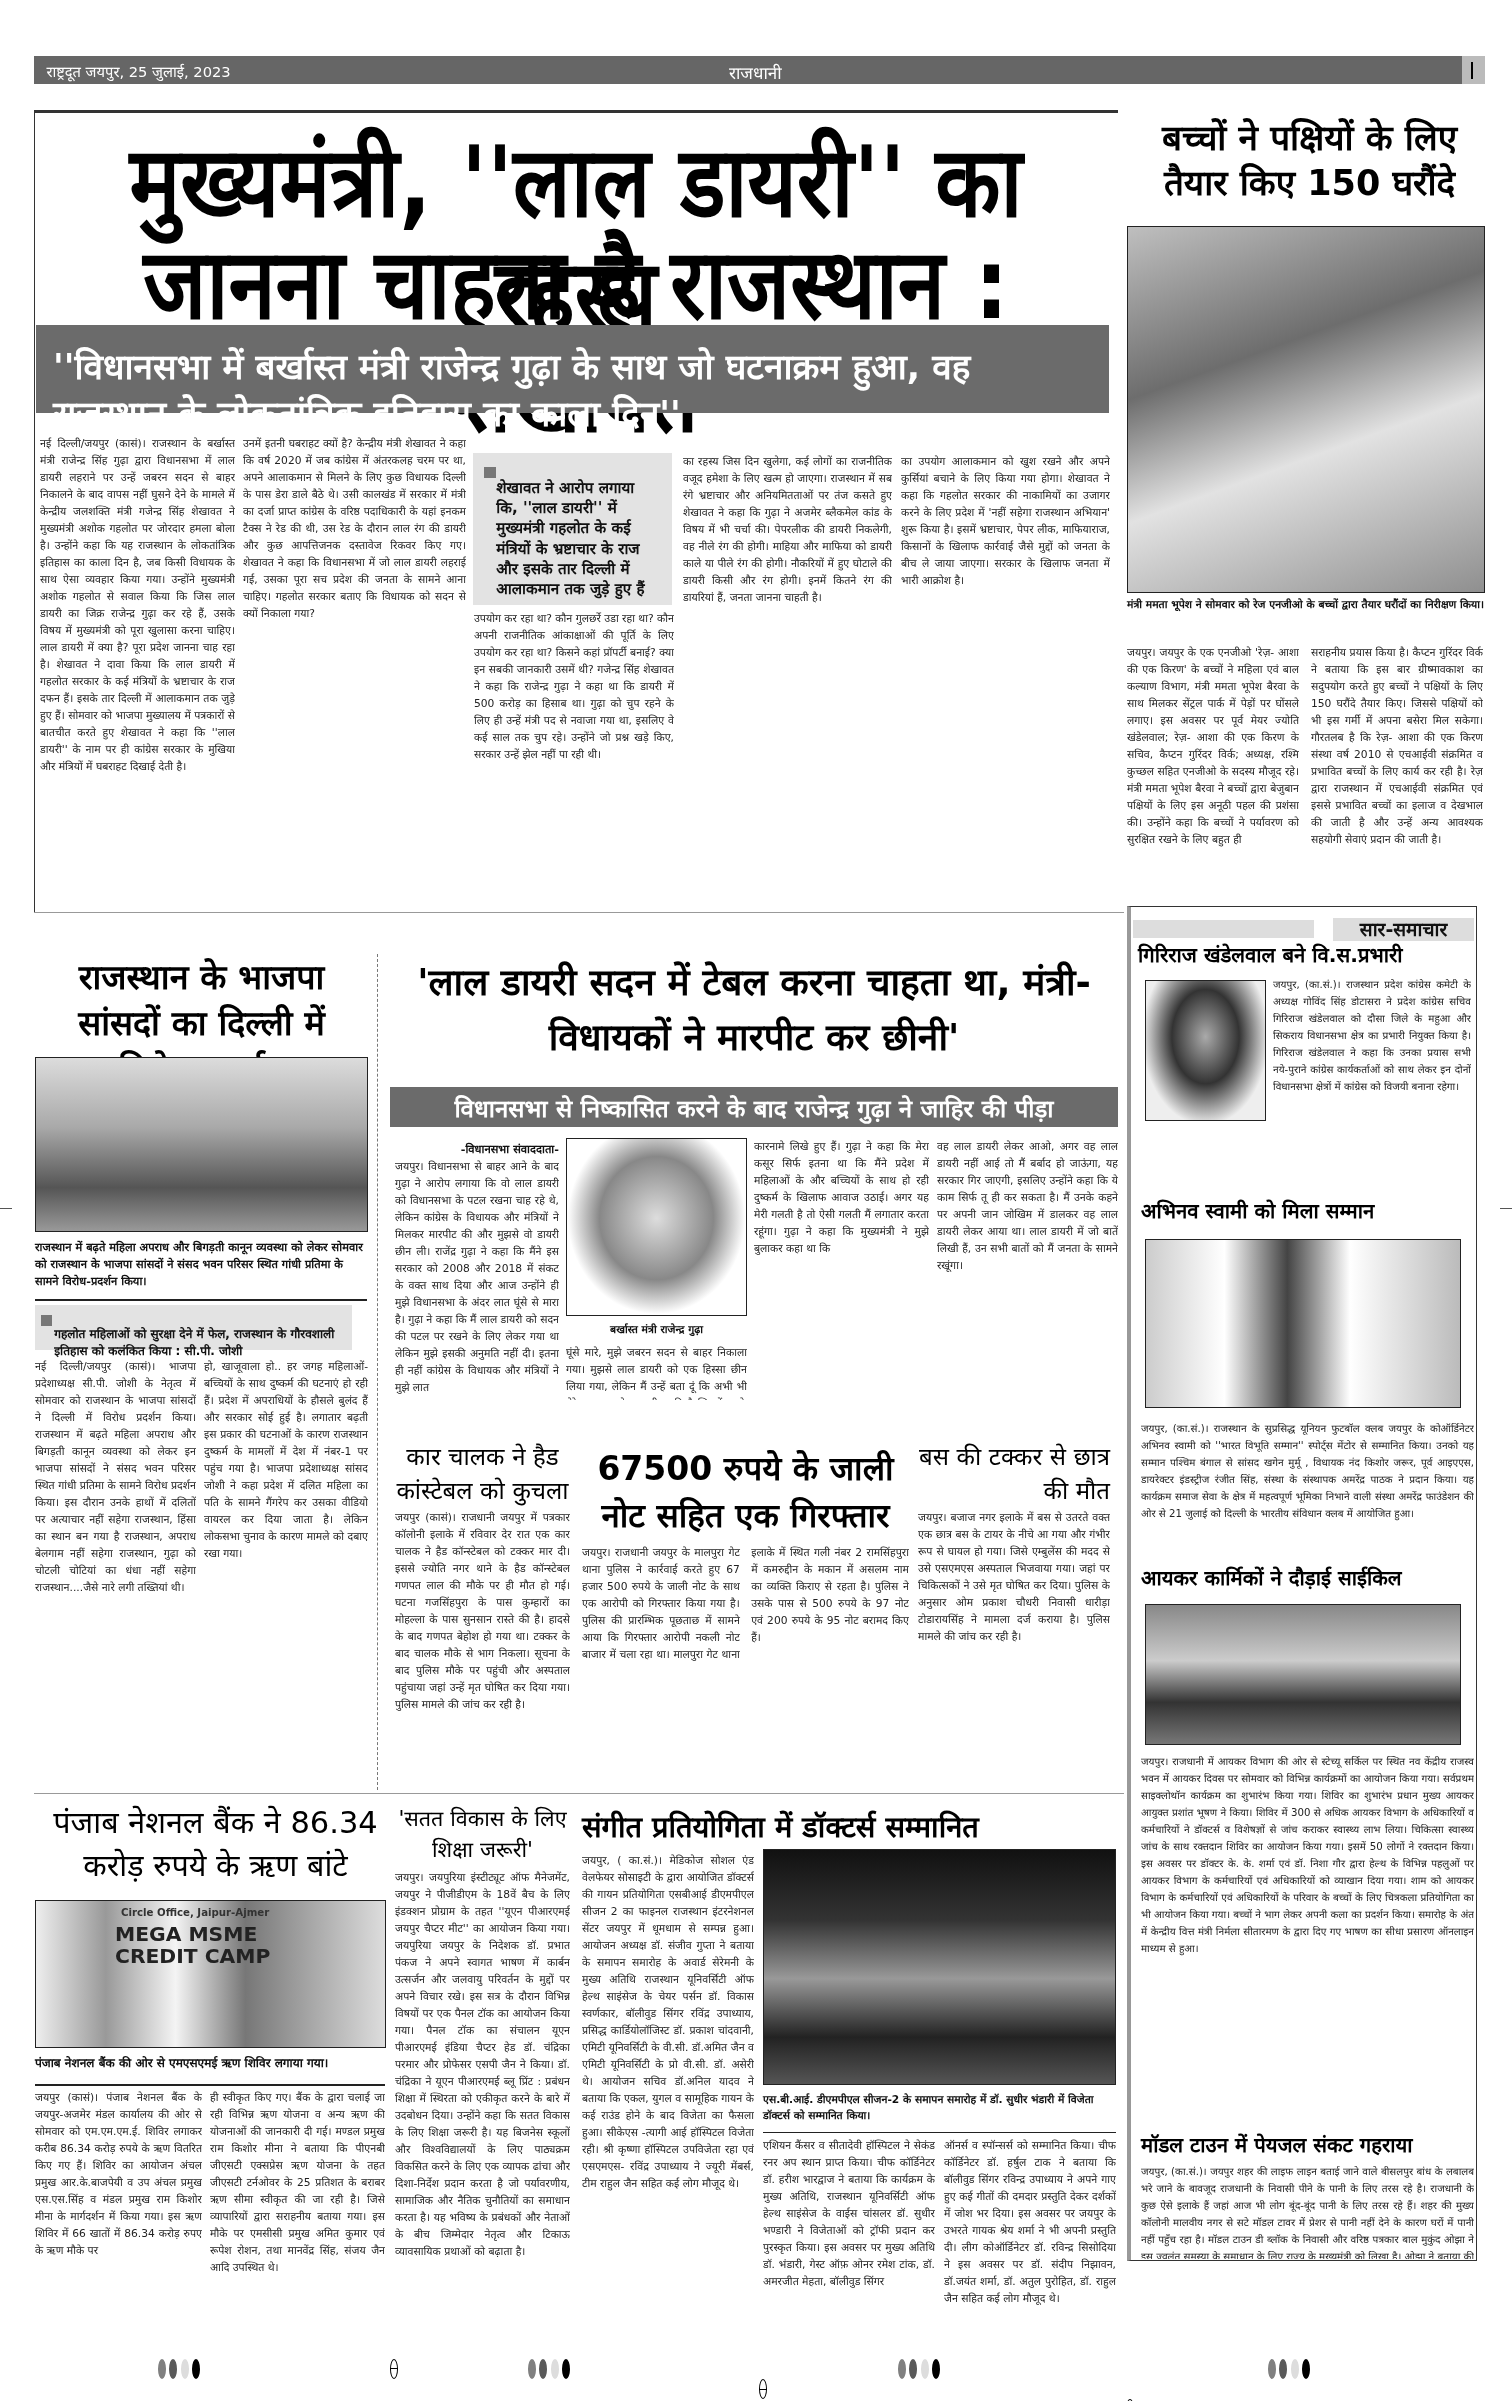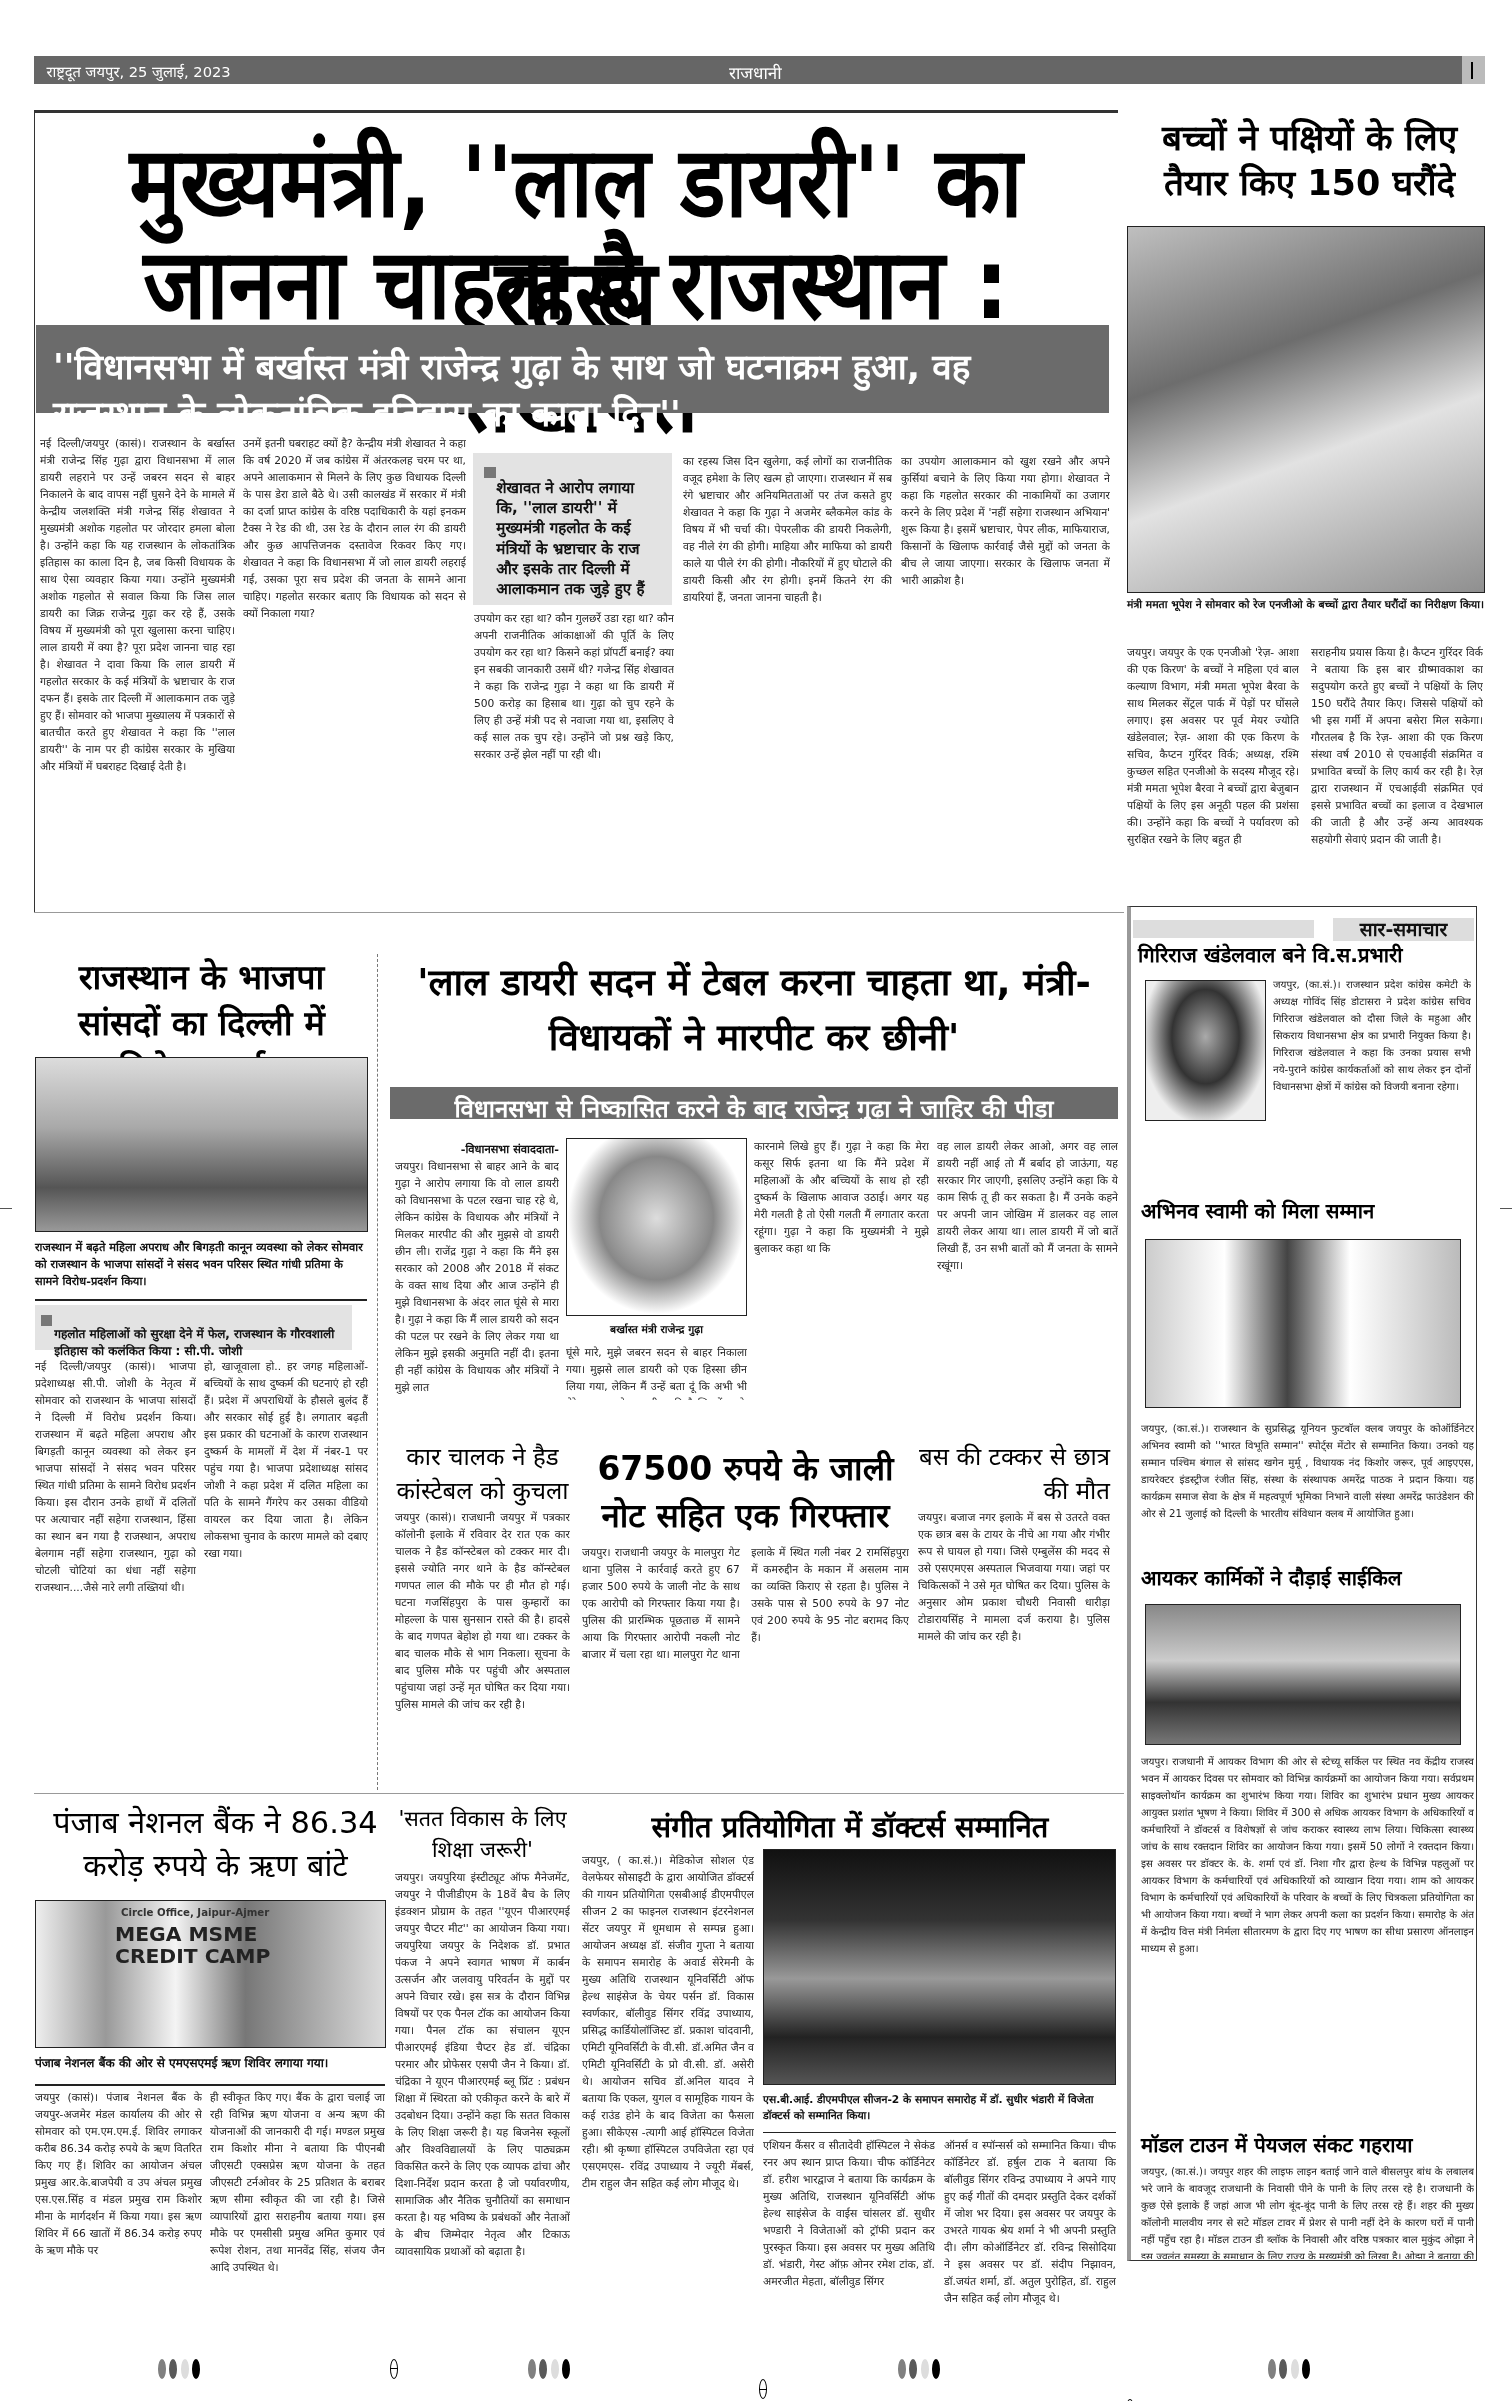--- a/index.html
+++ b/index.html
@@ -70,21 +70,21 @@
 <div class="abs pull" style="left:35px;top:1305px;width:317px;height:45px;padding:4.5px 5.6px">
   <span class="sq"></span>
   <div style="display:inline-block;width:294px;margin-left:13.6px;font-size:12px;line-height:17px;font-weight:bold;vertical-align:top">गहलोत महिलाओं को सुरक्षा देने में फेल, राजस्थान के गौरवशाली इतिहास को कलंकित किया : सी.पी. जोशी</div>
 </div>
 <div class="col body" style="left:35px;top:1358px;width:161px;height:435px">नई दिल्ली/जयपुर (कासं)। भाजपा प्रदेशाध्यक्ष सी.पी. जोशी के नेतृत्व में सोमवार को राजस्थान के भाजपा सांसदों ने दिल्ली में विरोध प्रदर्शन किया। राजस्थान में बढ़ते महिला अपराध और बिगड़ती कानून व्यवस्था को लेकर इन भाजपा सांसदों ने संसद भवन परिसर स्थित गांधी प्रतिमा के सामने विरोध प्रदर्शन किया। इस दौरान उनके हाथों में दलितों पर अत्याचार नहीं सहेगा राजस्थान, हिंसा का स्थान बन गया है राजस्थान, अपराध बेलगाम नहीं सहेगा राजस्थान, गुढ़ा को चोटली चोटियां का धंधा नहीं सहेगा राजस्थान....जैसे नारे लगी तख्तियां थी।</div>
 <div class="col body" style="left:204px;top:1358px;width:164px;height:435px">हो, खाजूवाला हो.. हर जगह महिलाओं-बच्चियों के साथ दुष्कर्म की घटनाएं हो रही हैं। प्रदेश में अपराधियों के हौसले बुलंद हैं और सरकार सोई हुई है। लगातार बढ़ती इस प्रकार की घटनाओं के कारण राजस्थान दुष्कर्म के मामलों में देश में नंबर-1 पर पहुंच गया है। भाजपा प्रदेशाध्यक्ष सांसद जोशी ने कहा प्रदेश में दलित महिला का पति के सामने गैंगरेप कर उसका वीडियो वायरल कर दिया जाता है। लेकिन लोकसभा चुनाव के कारण मामले को दबाए रखा गया।</div>
 
 <div class="abs vdash" style="left:377px;top:954px;height:836px"></div>
 
 <div class="abs hl" style="left:390px;top:955px;width:728px;font-size:37px;line-height:55px;text-align:center">'लाल डायरी सदन में टेबल करना चाहता था, मंत्री-विधायकों ने मारपीट कर छीनी'</div>
-<div class="abs graybar" style="left:390px;top:1087px;width:728px;height:32px;padding:5.6px 11.3px">
+<div class="abs graybar" style="left:390px;top:1087px;width:728px;height:40px;padding:5.6px 11.3px">
   <div style="font-size:24px;line-height:33px;font-weight:bold;text-align:center">विधानसभा से निष्कासित करने के बाद राजेन्द्र गुढ़ा ने जाहिर की पीड़ा</div>
 </div>
 <div class="abs" style="left:395px;top:1141px;width:164px;font-size:11.3px;font-weight:bold;text-align:right">-विधानसभा संवाददाता-</div>
 <div class="col body" style="left:395px;top:1158px;width:164px;height:243px">जयपुर। विधानसभा से बाहर आने के बाद गुढ़ा ने आरोप लगाया कि वो लाल डायरी को विधानसभा के पटल रखना चाह रहे थे, लेकिन कांग्रेस के विधायक और मंत्रियों ने मिलकर मारपीट की और मुझसे वो डायरी छीन ली। राजेंद्र गुढ़ा ने कहा कि मैंने इस सरकार को 2008 और 2018 में संकट के वक्त साथ दिया और आज उन्होंने ही मुझे विधानसभा के अंदर लात घूंसे से मारा है। गुढ़ा ने कहा कि मैं लाल डायरी को सदन की पटल पर रखने के लिए लेकर गया था लेकिन मुझे इसकी अनुमति नहीं दी। इतना ही नहीं कांग्रेस के विधायक और मंत्रियों ने मुझे लात</div>
 <div class="abs photo" style="left:566px;top:1138px;width:181px;height:178px;background:radial-gradient(ellipse at 50% 45%,#ddd,#888 45%,#fff 70%)"></div>
 <div class="abs caption" style="left:566px;top:1321px;width:181px;text-align:center;font-size:10.7px">बर्खास्त मंत्री राजेन्द्र गुढ़ा</div>
 <div class="col body" style="left:566px;top:1344px;width:181px;height:56px">घूंसे मारे, मुझे जबरन सदन से बाहर निकाला गया। मुझसे लाल डायरी को एक हिस्सा छीन लिया गया, लेकिन मैं उन्हें बता दूं कि अभी भी मेरे पास वह मेन डायरी बाकी है जिसमें उनके सारे</div>
 <div class="col body" style="left:754px;top:1138px;width:175px;height:263px">कारनामे लिखे हुए हैं। गुढ़ा ने कहा कि मेरा कसूर सिर्फ इतना था कि मैंने प्रदेश में महिलाओं के और बच्चियों के साथ हो रही दुष्कर्म के खिलाफ आवाज उठाई। अगर यह मेरी गलती है तो ऐसी गलती मैं लगातार करता रहूंगा। गुढ़ा ने कहा कि मुख्यमंत्री ने मुझे बुलाकर कहा था कि</div>
 <div class="col body" style="left:937px;top:1138px;width:181px;height:263px">वह लाल डायरी लेकर आओ, अगर वह लाल डायरी नहीं आई तो मैं बर्बाद हो जाऊंगा, यह सरकार गिर जाएगी, इसलिए उन्होंने कहा कि ये काम सिर्फ तू ही कर सकता है। मैं उनके कहने पर अपनी जान जोखिम में डालकर वह लाल डायरी लेकर आया था। लाल डायरी में जो बातें लिखी हैं, उन सभी बातों को मैं जनता के सामने रखूंगा।</div>
 
@@ -121,21 +121,21 @@
   <div style="position:absolute;left:79px;top:21.5px;width:169px;font-size:20.3px;font-weight:bold;color:#222;line-height:22.6px">MEGA MSME CREDIT CAMP</div>
 </div>
 <div class="abs caption" style="left:35px;top:2055px;width:351px;font-size:12px">पंजाब नेशनल बैंक की ओर से एमएसएमई ऋण शिविर लगाया गया।</div>
 <div class="abs rule" style="left:35px;top:2084px;width:350px"></div>
 <div class="col body" style="left:35px;top:2089px;width:167px;height:226px">जयपुर (कासं)। पंजाब नेशनल बैंक के जयपुर-अजमेर मंडल कार्यालय की ओर से सोमवार को एम.एम.एम.ई. शिविर लगाकर करीब 86.34 करोड़ रुपये के ऋण वितरित किए गए हैं। शिविर का आयोजन अंचल प्रमुख आर.के.बाजपेयी व उप अंचल प्रमुख एस.एस.सिंह व मंडल प्रमुख राम किशोर मीना के मार्गदर्शन में किया गया। इस ऋण शिविर में 66 खातों में 86.34 करोड़ रुपए के ऋण मौके पर</div>
 <div class="col body" style="left:210px;top:2089px;width:175px;height:226px">ही स्वीकृत किए गए। बैंक के द्वारा चलाई जा रही विभिन्न ऋण योजना व अन्य ऋण की योजनाओं की जानकारी दी गई। मण्डल प्रमुख राम किशोर मीना ने बताया कि पीएनबी जीएसटी एक्सप्रेस ऋण योजना के तहत जीएसटी टर्नओवर के 25 प्रतिशत के बराबर ऋण सीमा स्वीकृत की जा रही है। जिसे व्यापारियों द्वारा सराहनीय बताया गया। इस मौके पर एमसीसी प्रमुख अमित कुमार एवं रूपेश रोशन, तथा मानवेंद्र सिंह, संजय जैन आदि उपस्थित थे।</div>
 
 <div class="abs hl" style="left:395px;top:1804px;width:175px;font-size:21.5px;line-height:30.5px;text-align:center;font-weight:normal">'सतत विकास के लिए शिक्षा जरूरी'</div>
 <div class="col body" style="left:395px;top:1869px;width:175px;height:446px">जयपुर। जयपुरिया इंस्टीट्यूट ऑफ मैनेजमेंट, जयपुर ने पीजीडीएम के 18वें बैच के लिए इंडक्शन प्रोग्राम के तहत ''यूएन पीआरएमई जयपुर चैप्टर मीट'' का आयोजन किया गया। जयपुरिया जयपुर के निदेशक डॉ. प्रभात पंकज ने अपने स्वागत भाषण में कार्बन उत्सर्जन और जलवायु परिवर्तन के मुद्दों पर अपने विचार रखे। इस सत्र के दौरान विभिन्न विषयों पर एक पैनल टॉक का आयोजन किया गया। पैनल टॉक का संचालन यूएन पीआरएमई इंडिया चैप्टर हेड डॉ. चंद्रिका परमार और प्रोफेसर एसपी जैन ने किया। डॉ. चंद्रिका ने यूएन पीआरएमई ब्लू प्रिंट : प्रबंधन शिक्षा में स्थिरता को एकीकृत करने के बारे में उदबोधन दिया। उन्होंने कहा कि सतत विकास के लिए शिक्षा जरूरी है। यह बिजनेस स्कूलों और विश्वविद्यालयों के लिए पाठ्यक्रम विकसित करने के लिए एक व्यापक ढांचा और दिशा-निर्देश प्रदान करता है जो पर्यावरणीय, सामाजिक और नैतिक चुनौतियों का समाधान करता है। यह भविष्य के प्रबंधकों और नेताओं के बीच जिम्मेदार नेतृत्व और टिकाऊ व्यावसायिक प्रथाओं को बढ़ाता है।</div>
 
-<div class="abs hl" style="left:582px;top:1807px;width:536px;font-size:29px;line-height:40px;text-align:center">संगीत प्रतियोगिता में डॉक्टर्स सम्मानित</div>
+<div class="abs hl" style="left:582px;top:1807px;width:536px;font-size:29px;line-height:40px;">संगीत प्रतियोगिता में डॉक्टर्स सम्मानित</div>
 <div class="col body" style="left:582px;top:1852px;width:172px;height:463px">जयपुर, ( का.सं.)। मेडिकोज सोशल एंड वेलफेयर सोसाइटी के द्वारा आयोजित डॉक्टर्स की गायन प्रतियोगिता एसबीआई डीएमपीएल सीजन 2 का फाइनल राजस्थान इंटरनेशनल सेंटर जयपुर में धूमधाम से सम्पन्न हुआ। आयोजन अध्यक्ष डॉ. संजीव गुप्ता ने बताया के समापन समारोह के अवार्ड सेरेमनी के मुख्य अतिथि राजस्थान यूनिवर्सिटी ऑफ हेल्थ साइंसेज के चेयर पर्सन डॉ. विकास स्वर्णकार, बॉलीवुड सिंगर रविंद्र उपाध्याय, प्रसिद्ध कार्डियोलॉजिस्ट डॉ. प्रकाश चांदवानी, एमिटी यूनिवर्सिटी के वी.सी. डॉ.अमित जैन व एमिटी यूनिवर्सिटी के प्रो वी.सी. डॉ. असेरी थे। आयोजन सचिव डॉ.अनिल यादव ने बताया कि एकल, युगल व सामूहिक गायन के कई राउंड होने के बाद विजेता का फैसला हुआ। सीकेएस -त्यागी आई हॉस्पिटल विजेता रही। श्री कृष्णा हॉस्पिटल उपविजेता रहा एवं एसएमएस- रविंद्र उपाध्याय ने ज्यूरी मेंबर्स, टीम राहुल जैन सहित कई लोग मौजूद थे।</div>
 <div class="abs photo" style="left:763px;top:1849px;width:353px;height:236px;background:linear-gradient(180deg,#111,#333 30%,#999 55%,#222 80%,#555)"></div>
 <div class="abs caption" style="left:763px;top:2092px;width:353px;font-size:10.7px;line-height:16px">एस.बी.आई. डीएमपीएल सीजन-2 के समापन समारोह में डॉ. सुधीर भंडारी में विजेता डॉक्टर्स को सम्मानित किया।</div>
 <div class="abs rule" style="left:763px;top:2132px;width:353px;height:1.1px"></div>
 <div class="col body" style="left:763px;top:2137px;width:172px;height:178px">एशियन कैंसर व सीतादेवी हॉस्पिटल ने सेकंड रनर अप स्थान प्राप्त किया। चीफ कॉर्डिनेटर डॉ. हरीश भारद्वाज ने बताया कि कार्यक्रम के मुख्य अतिथि, राजस्थान यूनिवर्सिटी ऑफ हेल्थ साइंसेज के वाईस चांसलर डॉ. सुधीर भण्डारी ने विजेताओं को ट्रॉफी प्रदान कर पुरस्कृत किया। इस अवसर पर मुख्य अतिथि डॉ. भंडारी, गेस्ट ऑफ़ ओनर रमेश टांक, डॉ. अमरजीत मेहता, बॉलीवुड सिंगर</div>
 <div class="col body" style="left:944px;top:2137px;width:172px;height:178px">ऑनर्स व स्पॉन्सर्स को सम्मानित किया। चीफ कॉर्डिनेटर डॉ. हर्षुल टाक ने बताया कि बॉलीवुड सिंगर रविन्द्र उपाध्याय ने अपने गाए हुए कई गीतों की दमदार प्रस्तुति देकर दर्शकों में जोश भर दिया। इस अवसर पर जयपुर के उभरते गायक श्रेय शर्मा ने भी अपनी प्रस्तुति दी। लीग कोऑर्डिनेटर डॉ. रविन्द्र सिसोदिया ने इस अवसर पर डॉ. संदीप निझावन, डॉ.जयंत शर्मा, डॉ. अतुल पुरोहित, डॉ. राहुल जैन सहित कई लोग मौजूद थे।</div>
 
 <div class="abs" style="left:0;top:2352px;width:1512px;height:34px">
   <div class="abs dotgrp" style="left:158px;top:6.8px">
       <i class="dot" style="background:#808080"></i>

